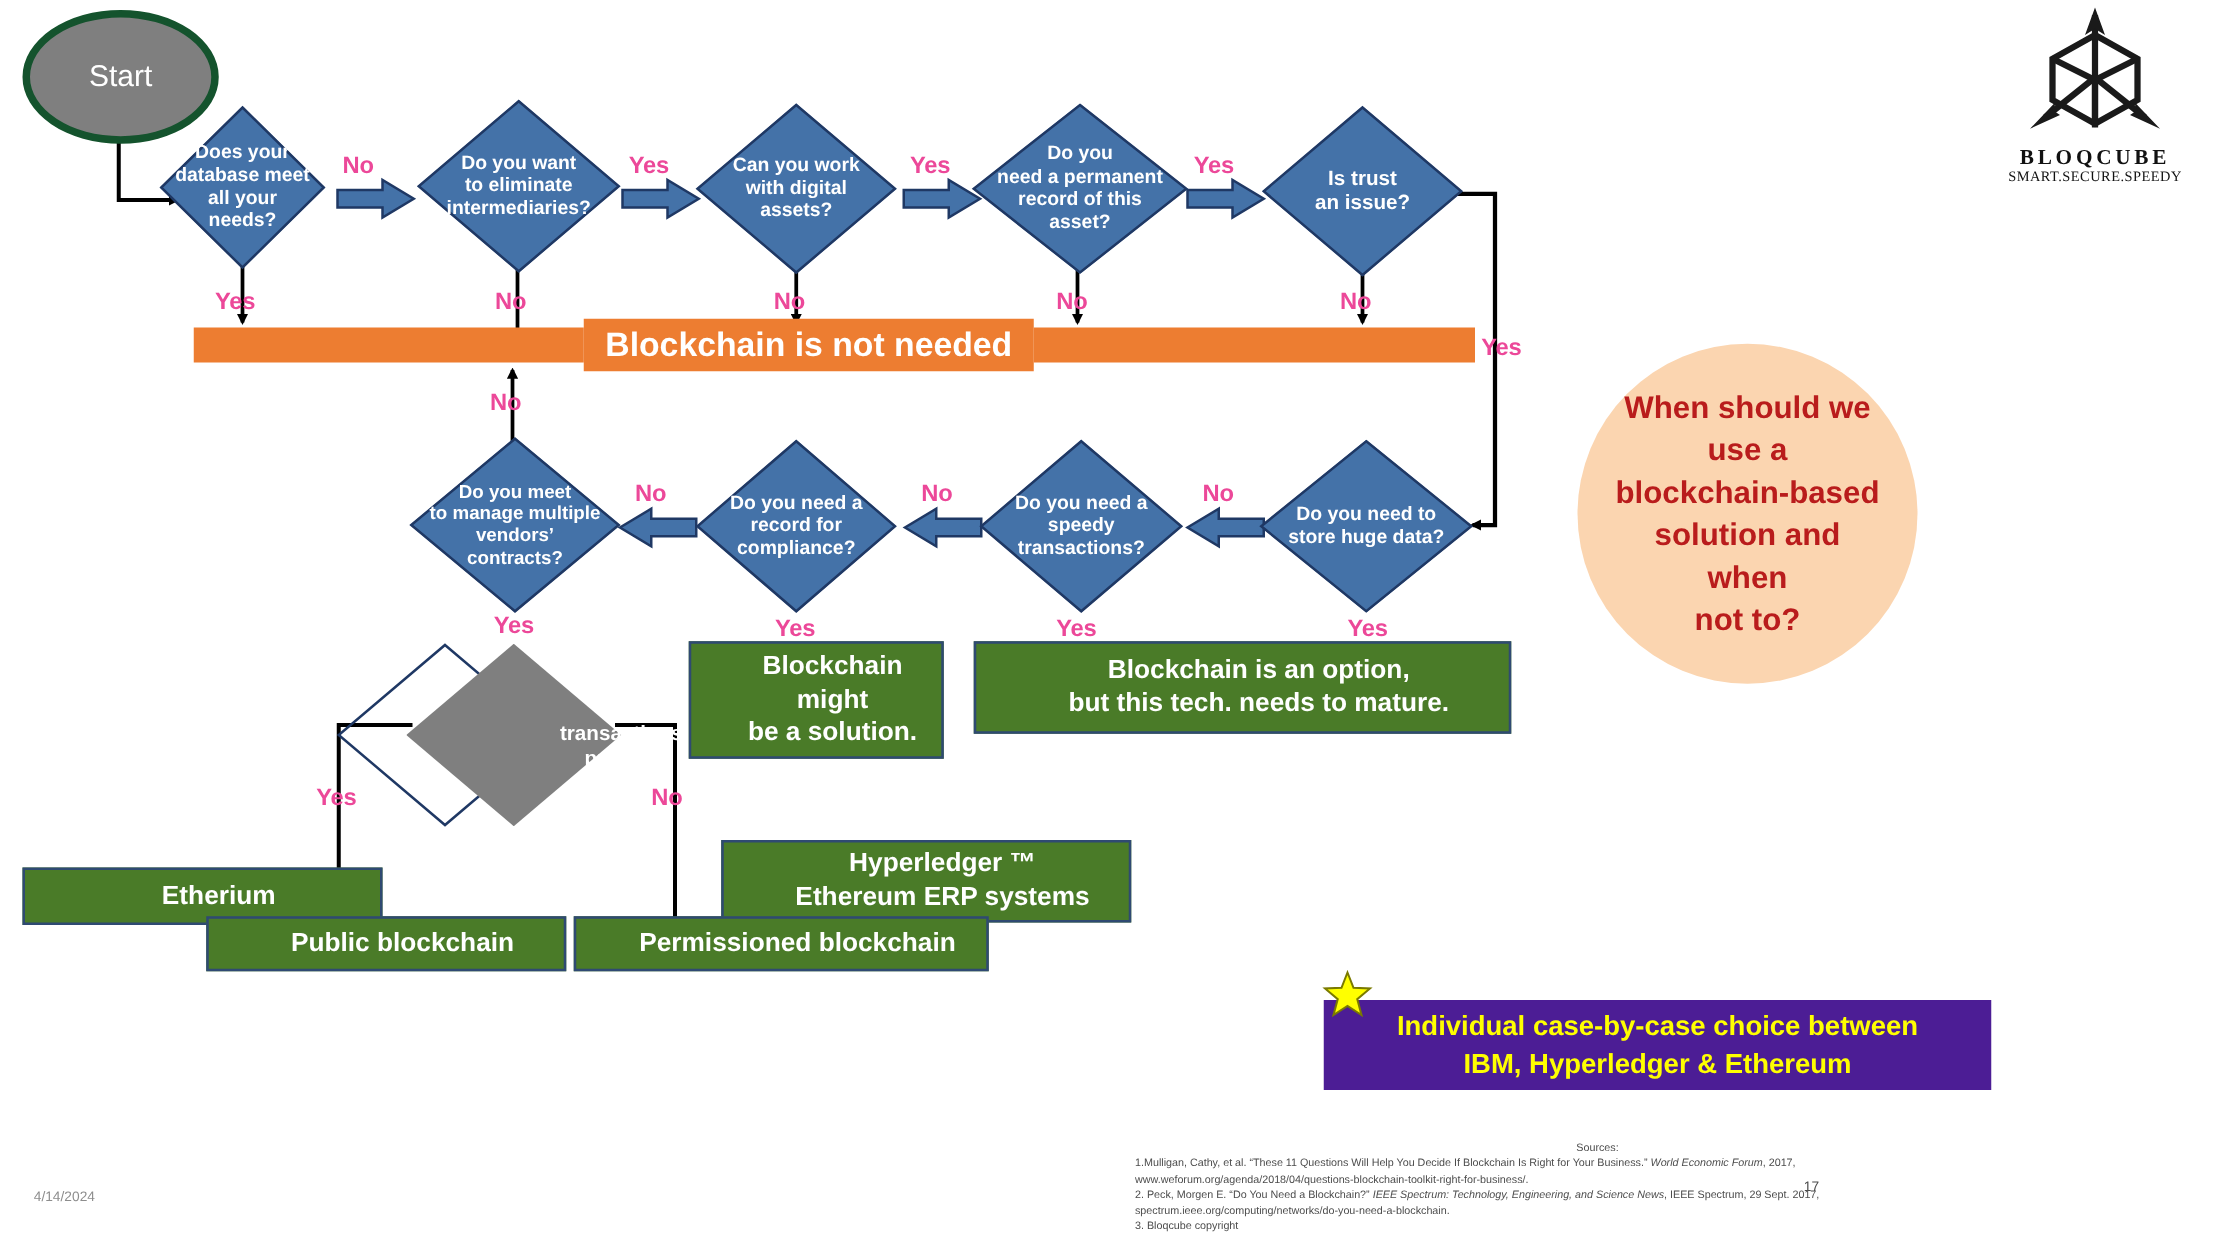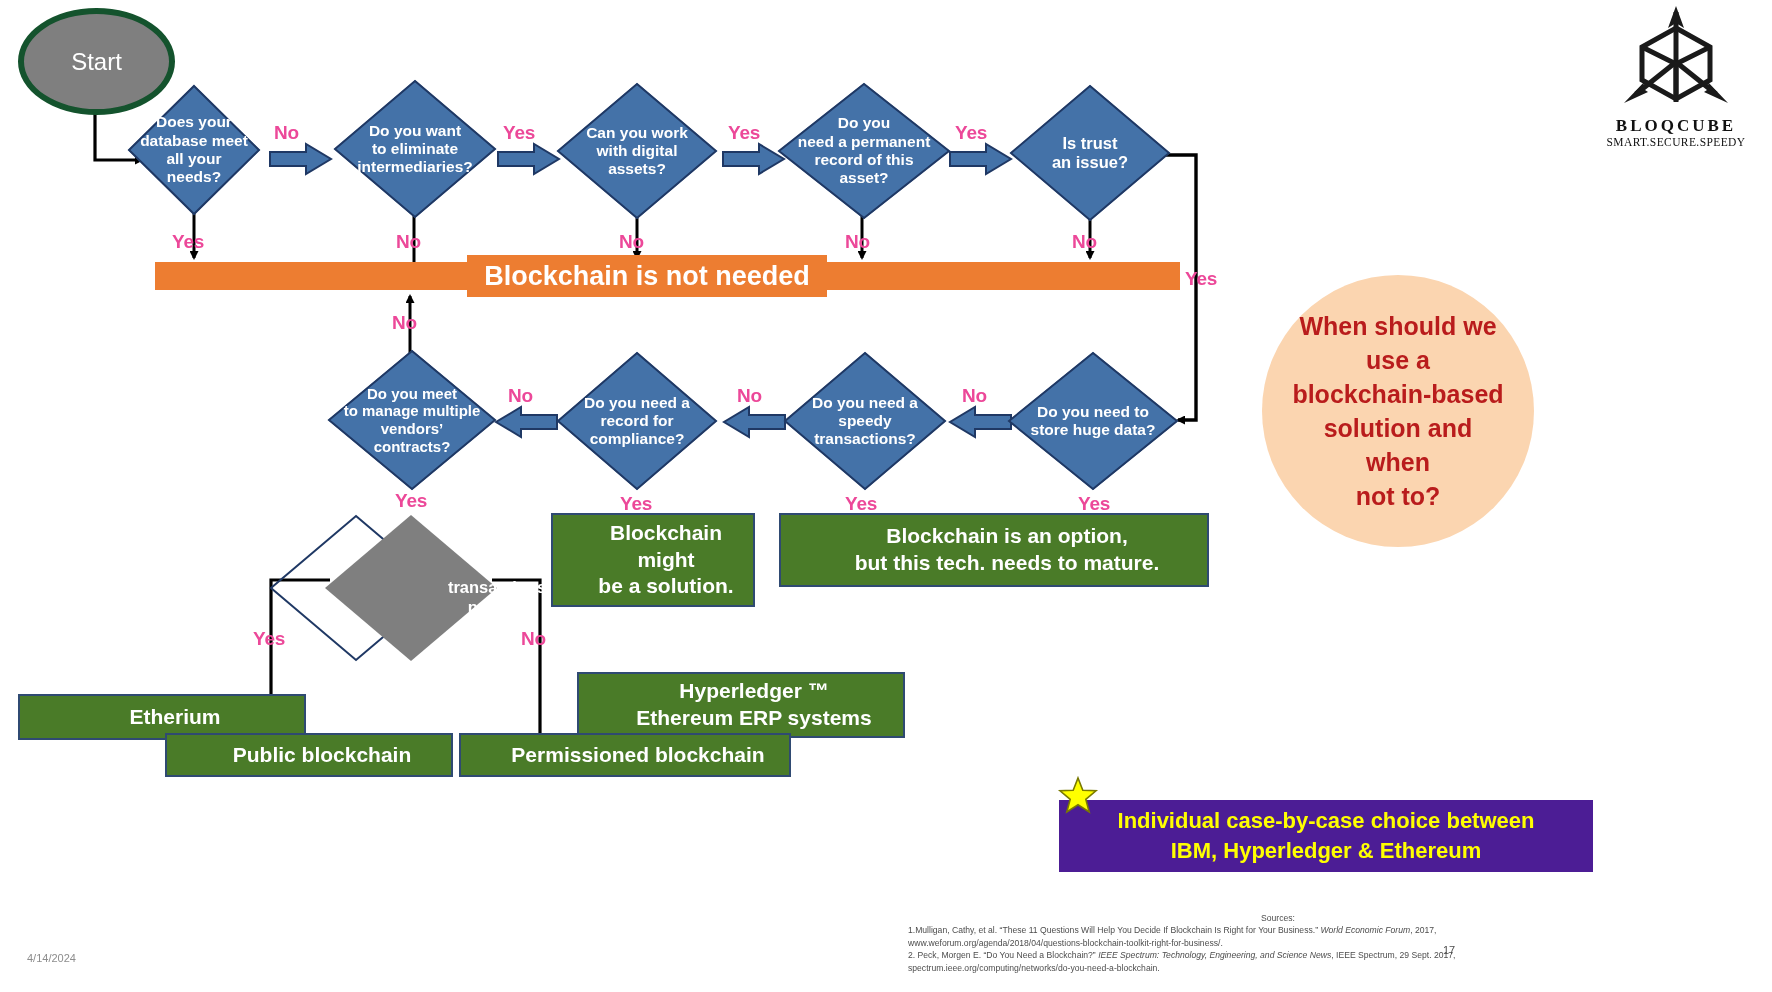--- a/index.html
+++ b/index.html
@@ -389,17 +389,18 @@
   <div class="abs sources" style="left:908px;top:912px;width:740px;z-index:5;">
     <span class="ttl">Sources:</span>
     <div>
       <span>1.Mulligan, Cathy, et al. “These 11 Questions Will Help You Decide If Blockchain Is Right for Your Business.” </span><i>World Economic Forum</i><span>, 2017,</span>
     </div>
     <div>www.weforum.org/agenda/2018/04/questions-blockchain-toolkit-right-for-business/.</div>
     <div>
       <span>2. Peck, Morgen E. “Do You Need a Blockchain?” </span><i>IEEE Spectrum: Technology, Engineering, and Science News</i><span>, IEEE Spectrum, 29 Sept. 2017,</span>
     </div>
     <div>spectrum.ieee.org/computing/networks/do-you-need-a-blockchain.</div>
+    <div>3. Bloqcube copyright</div>
   </div>
 
   <div class="abs pagenum" style="left:1443px;top:944px;z-index:6;">17</div>
 
 </div>
 
 </body></html>

